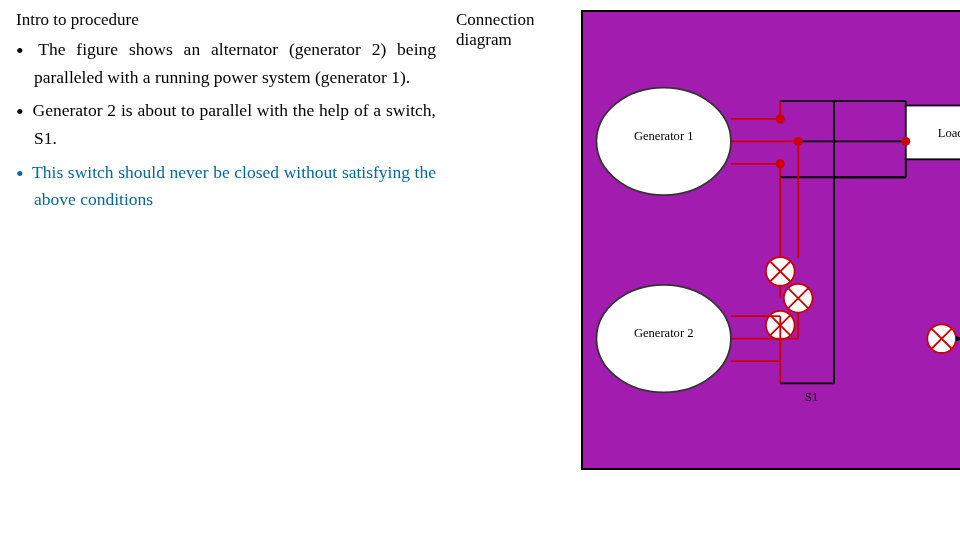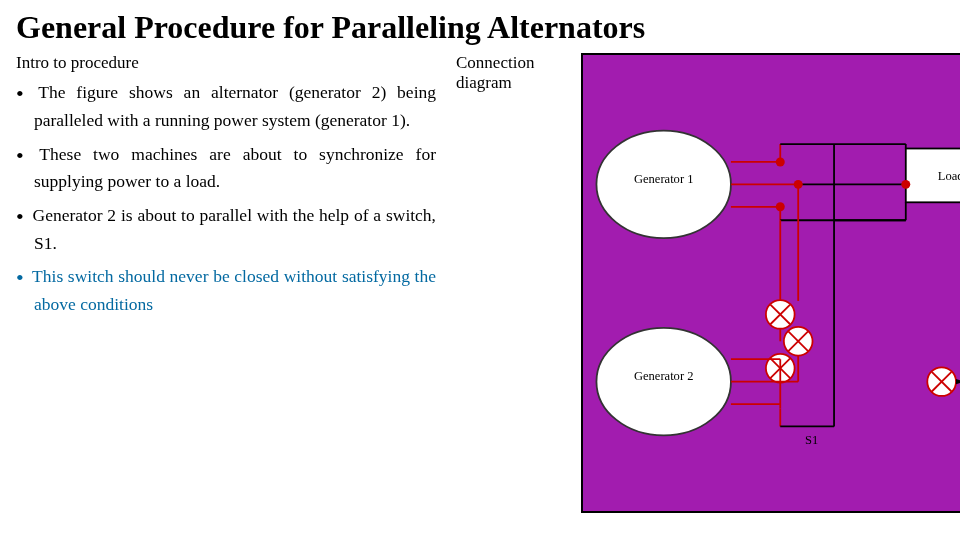--- a/index.html
+++ b/index.html
@@ -83,32 +83,27 @@
     
     .diagram-svg {
       width: 100%;
       height: 100%;
     }
   </style>
 </head>
 <body>
 
 <div class="page">
-  <div class="title">General Procedure for Paralleling Alternators</div>
   <div class="content-area">
     <div class="left-col">
       <div class="section-label">Intro to procedure</div>
       <ul class="bullet-list">
         <li>
           <span class="bullet-dot">•</span>
           <span>The figure  shows an alternator (generator  2)  being  paralleled with  a  running  power  system (generator 1).</span>
-        </li>
-        <li>
-          <span class="bullet-dot">•</span>
-          <span>These  two  machines  are  about to  synchronize  for  supplying power to a load.</span>
         </li>
         <li>
           <span class="bullet-dot">•</span>
           <span>Generator 2 is about to parallel with the help of a switch, S1.</span>
         </li>
         <li class="red">
           <span class="bullet-dot">•</span>
           <span>This switch should never be closed without satisfying the above conditions</span>
         </li>
       </ul>

